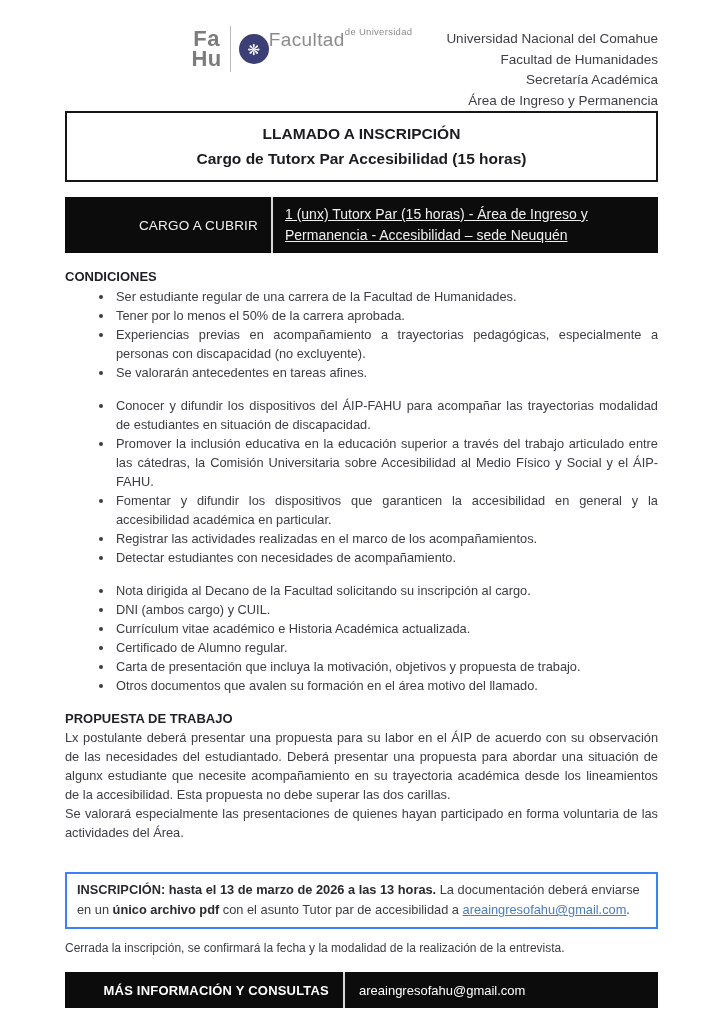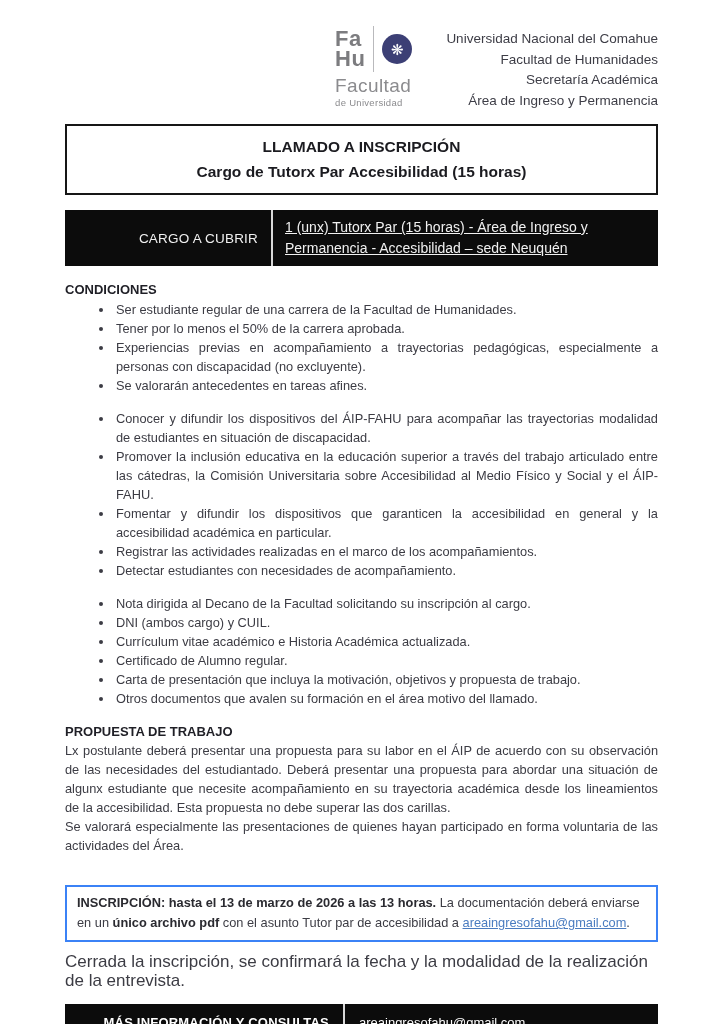--- a/index.html
+++ b/index.html
@@ -10,38 +10,37 @@
     color: #3c3c44;
     overflow: hidden;
   }
   .page {
     width: 725px; height: 1024px;
     padding: 26px 67px 0 65px;
   }
 
   
   .header { display: flex; justify-content: flex-end; align-items: flex-start; gap: 34px; }
-  .logo { display: flex; flex-direction: column; }
+  .logo { display: flex; flex-direction: row; text-align: center; }
   .logo-top { display: flex; align-items: center; gap: 8px; }
   .fahu { display: flex; flex-direction: column; }
   .fahu-line { font-size: 22px; font-weight: bold; color: #7c7c7f; line-height: 20px; letter-spacing: 0.5px; }
   .logo-divider { width: 1px; height: 46px; background: #b9b9bc; }
   .logo-circle {
     width: 30px; height: 30px; border-radius: 50%;
     background: #3c3f75; color: #fff;
     display: flex; align-items: center; justify-content: center;
     font-size: 15px; line-height: 1;
   }
   .logo-fac { font-size: 19px; color: #8b8b8e; margin-top: 3px; letter-spacing: 0.4px; }
   .logo-dehum { font-size: 9.5px; color: #8b8b8e; letter-spacing: 0.3px; }
   .inst { text-align: right; font-size: 13.5px; line-height: 20.5px; color: #3d3d46; padding-top: 3px; }
 
   
   .title-box {
-    margin-top: 13px;
     border: 2px solid #161616;
     text-align: center;
     padding: 8px 12px 9px;
   }
   .title-line { font-weight: bold; font-size: 15.5px; color: #1b1b20; line-height: 25px; }
 
   
   .cargo { margin-top: 15px; display: flex; align-items: stretch; background: #0c0c0c; color: #f1f1f1; min-height: 56px; }
   .cargo-label {
     width: 206px; display: flex; align-items: center; justify-content: flex-end;
@@ -62,21 +61,21 @@
   
   .inscripcion {
     margin-top: 30px;
     border: 2px solid #3b82f6;
     padding: 6px 10px 7px;
     font-size: 12.8px; line-height: 20px;
   }
   .inscripcion b { color: #2a2a30; }
   .email-link { color: #4a7cc0; text-decoration: underline; cursor: pointer; }
 
-  .cerrada { margin-top: 10px; font-size: 17px; line-height: 19px; }
+  .cerrada { margin-top: 10px; font-size: 12px; line-height: 19px; }
 
   
   .footer-bar { margin-top: 14px; background: #0c0c0c; color: #ffffff; display: flex; align-items: stretch; height: 36px; }
   .footer-label {
     width: 278px; display: flex; align-items: center; justify-content: flex-end;
     padding-right: 14px; font-weight: bold; font-size: 13px; letter-spacing: 0.2px;
   }
   .footer-email { display: flex; align-items: center; padding-left: 14px; font-size: 13px; }
 </style>
 </head>

